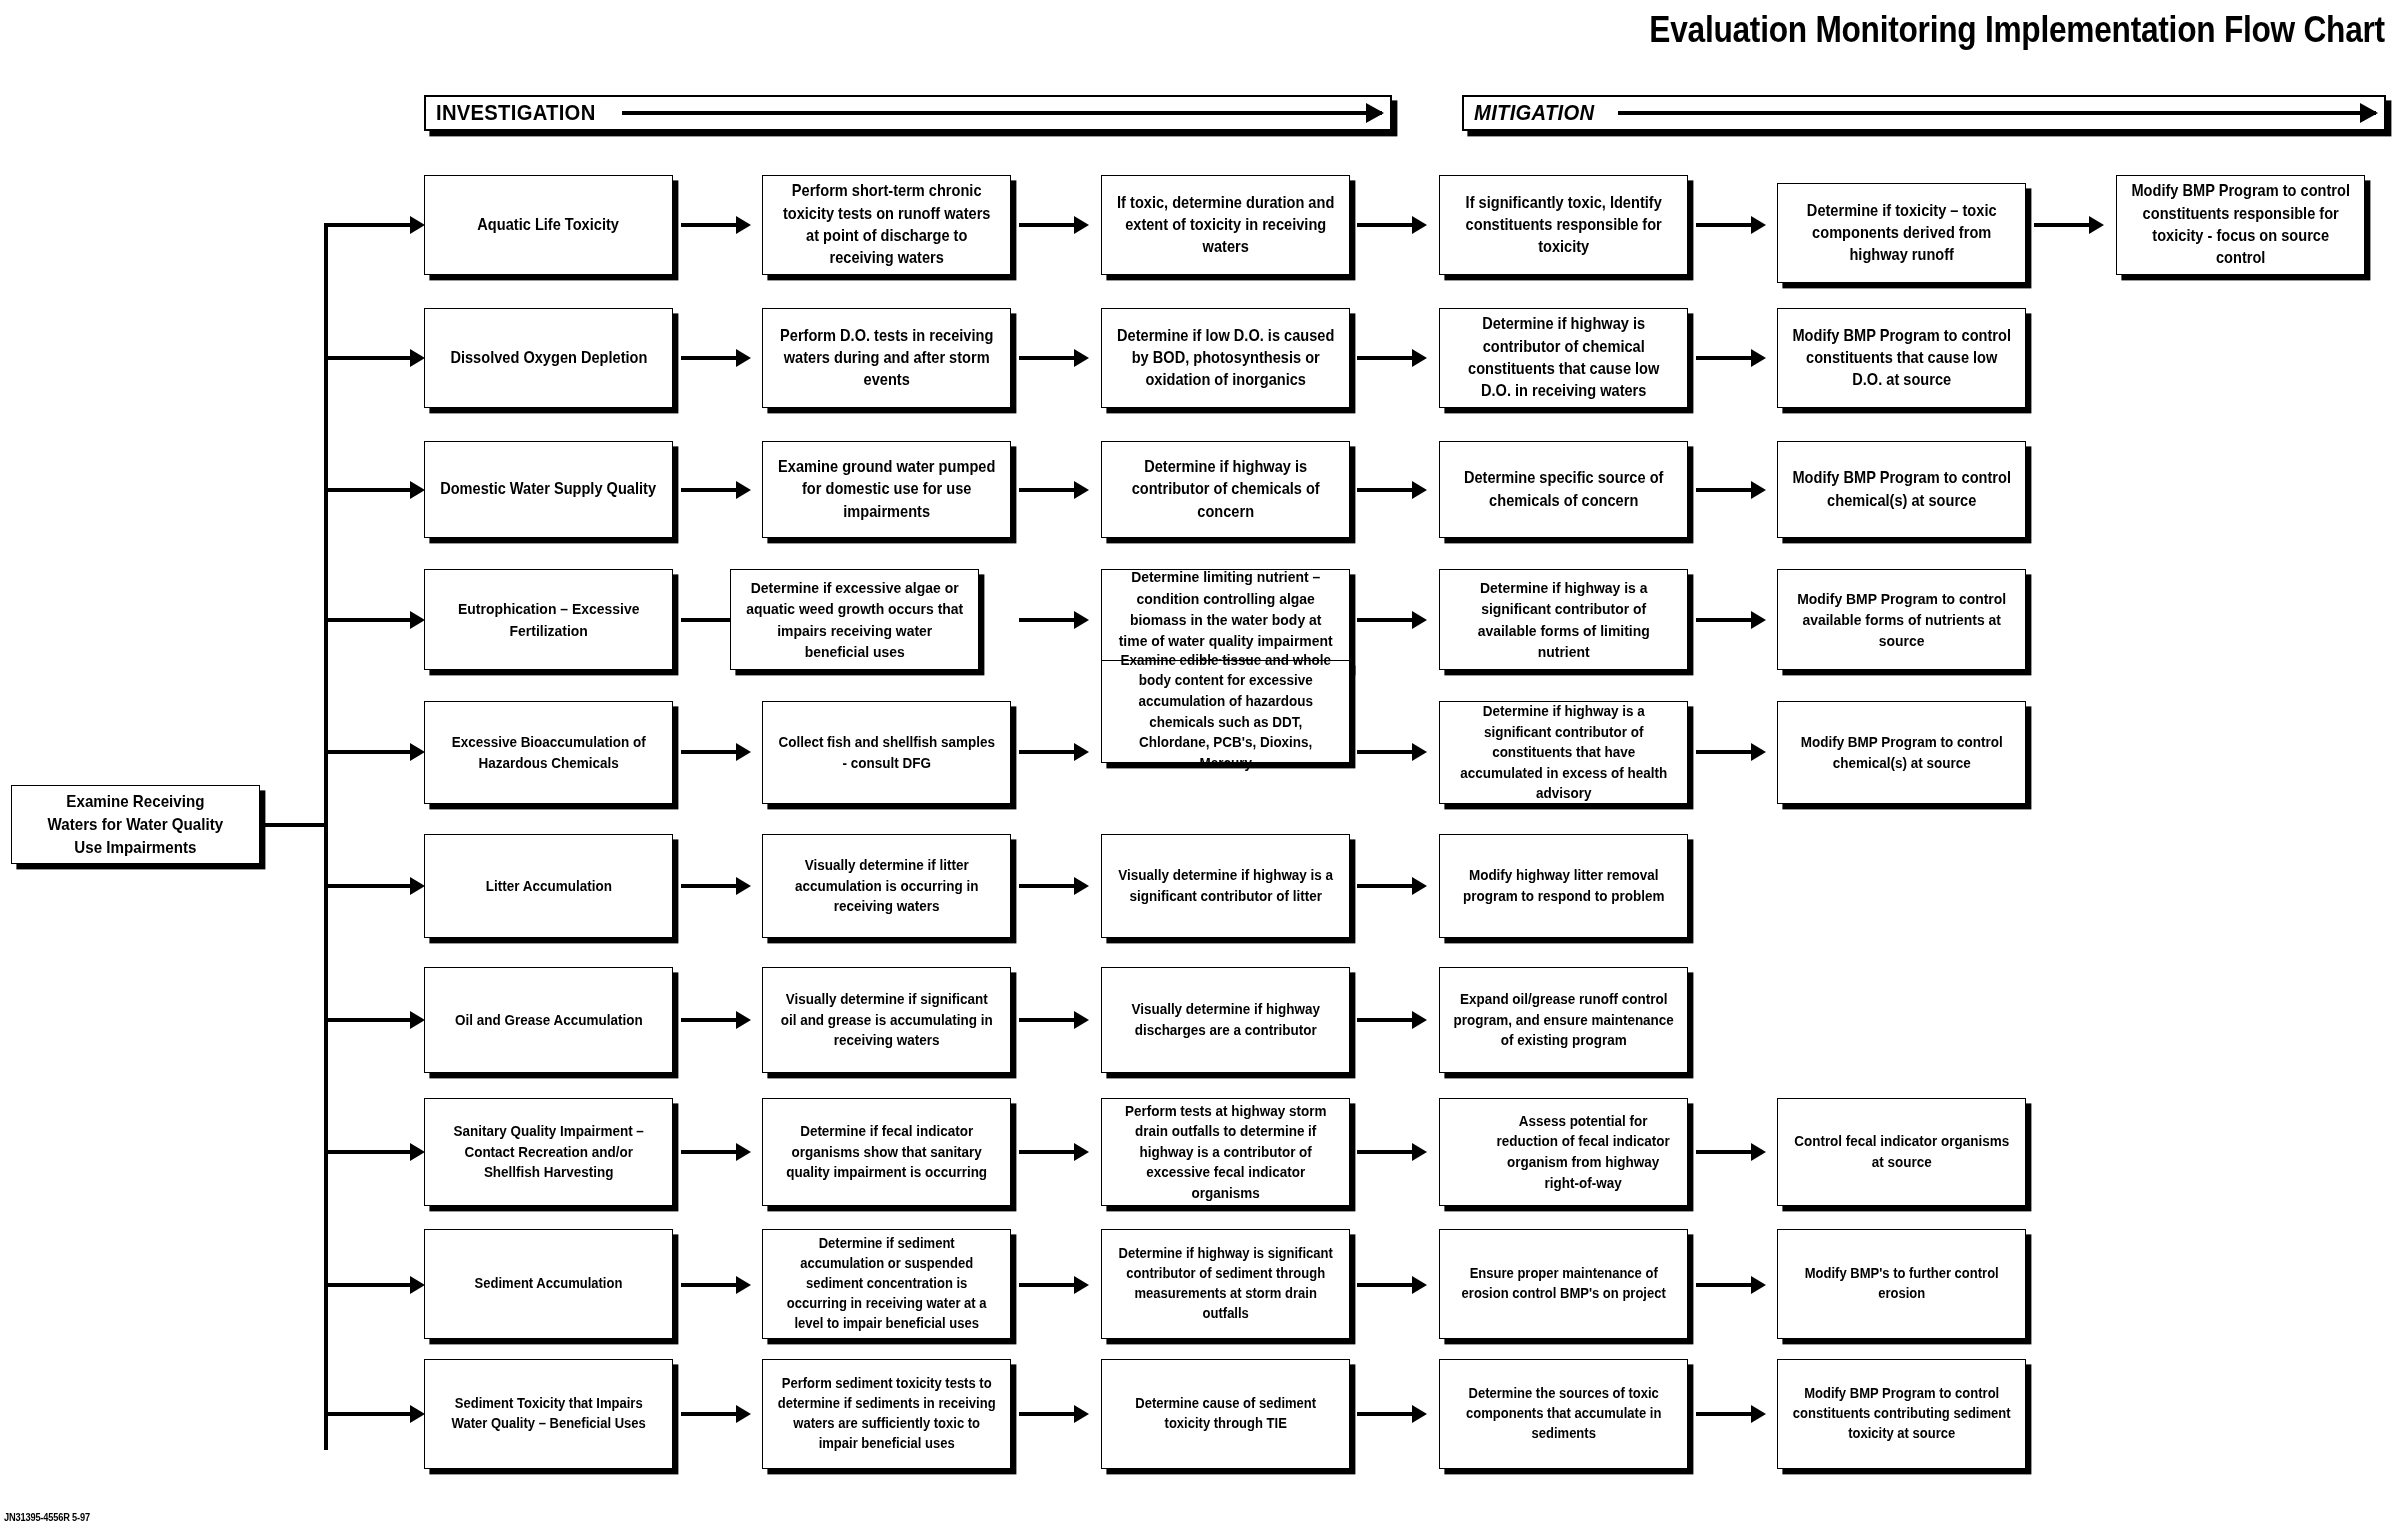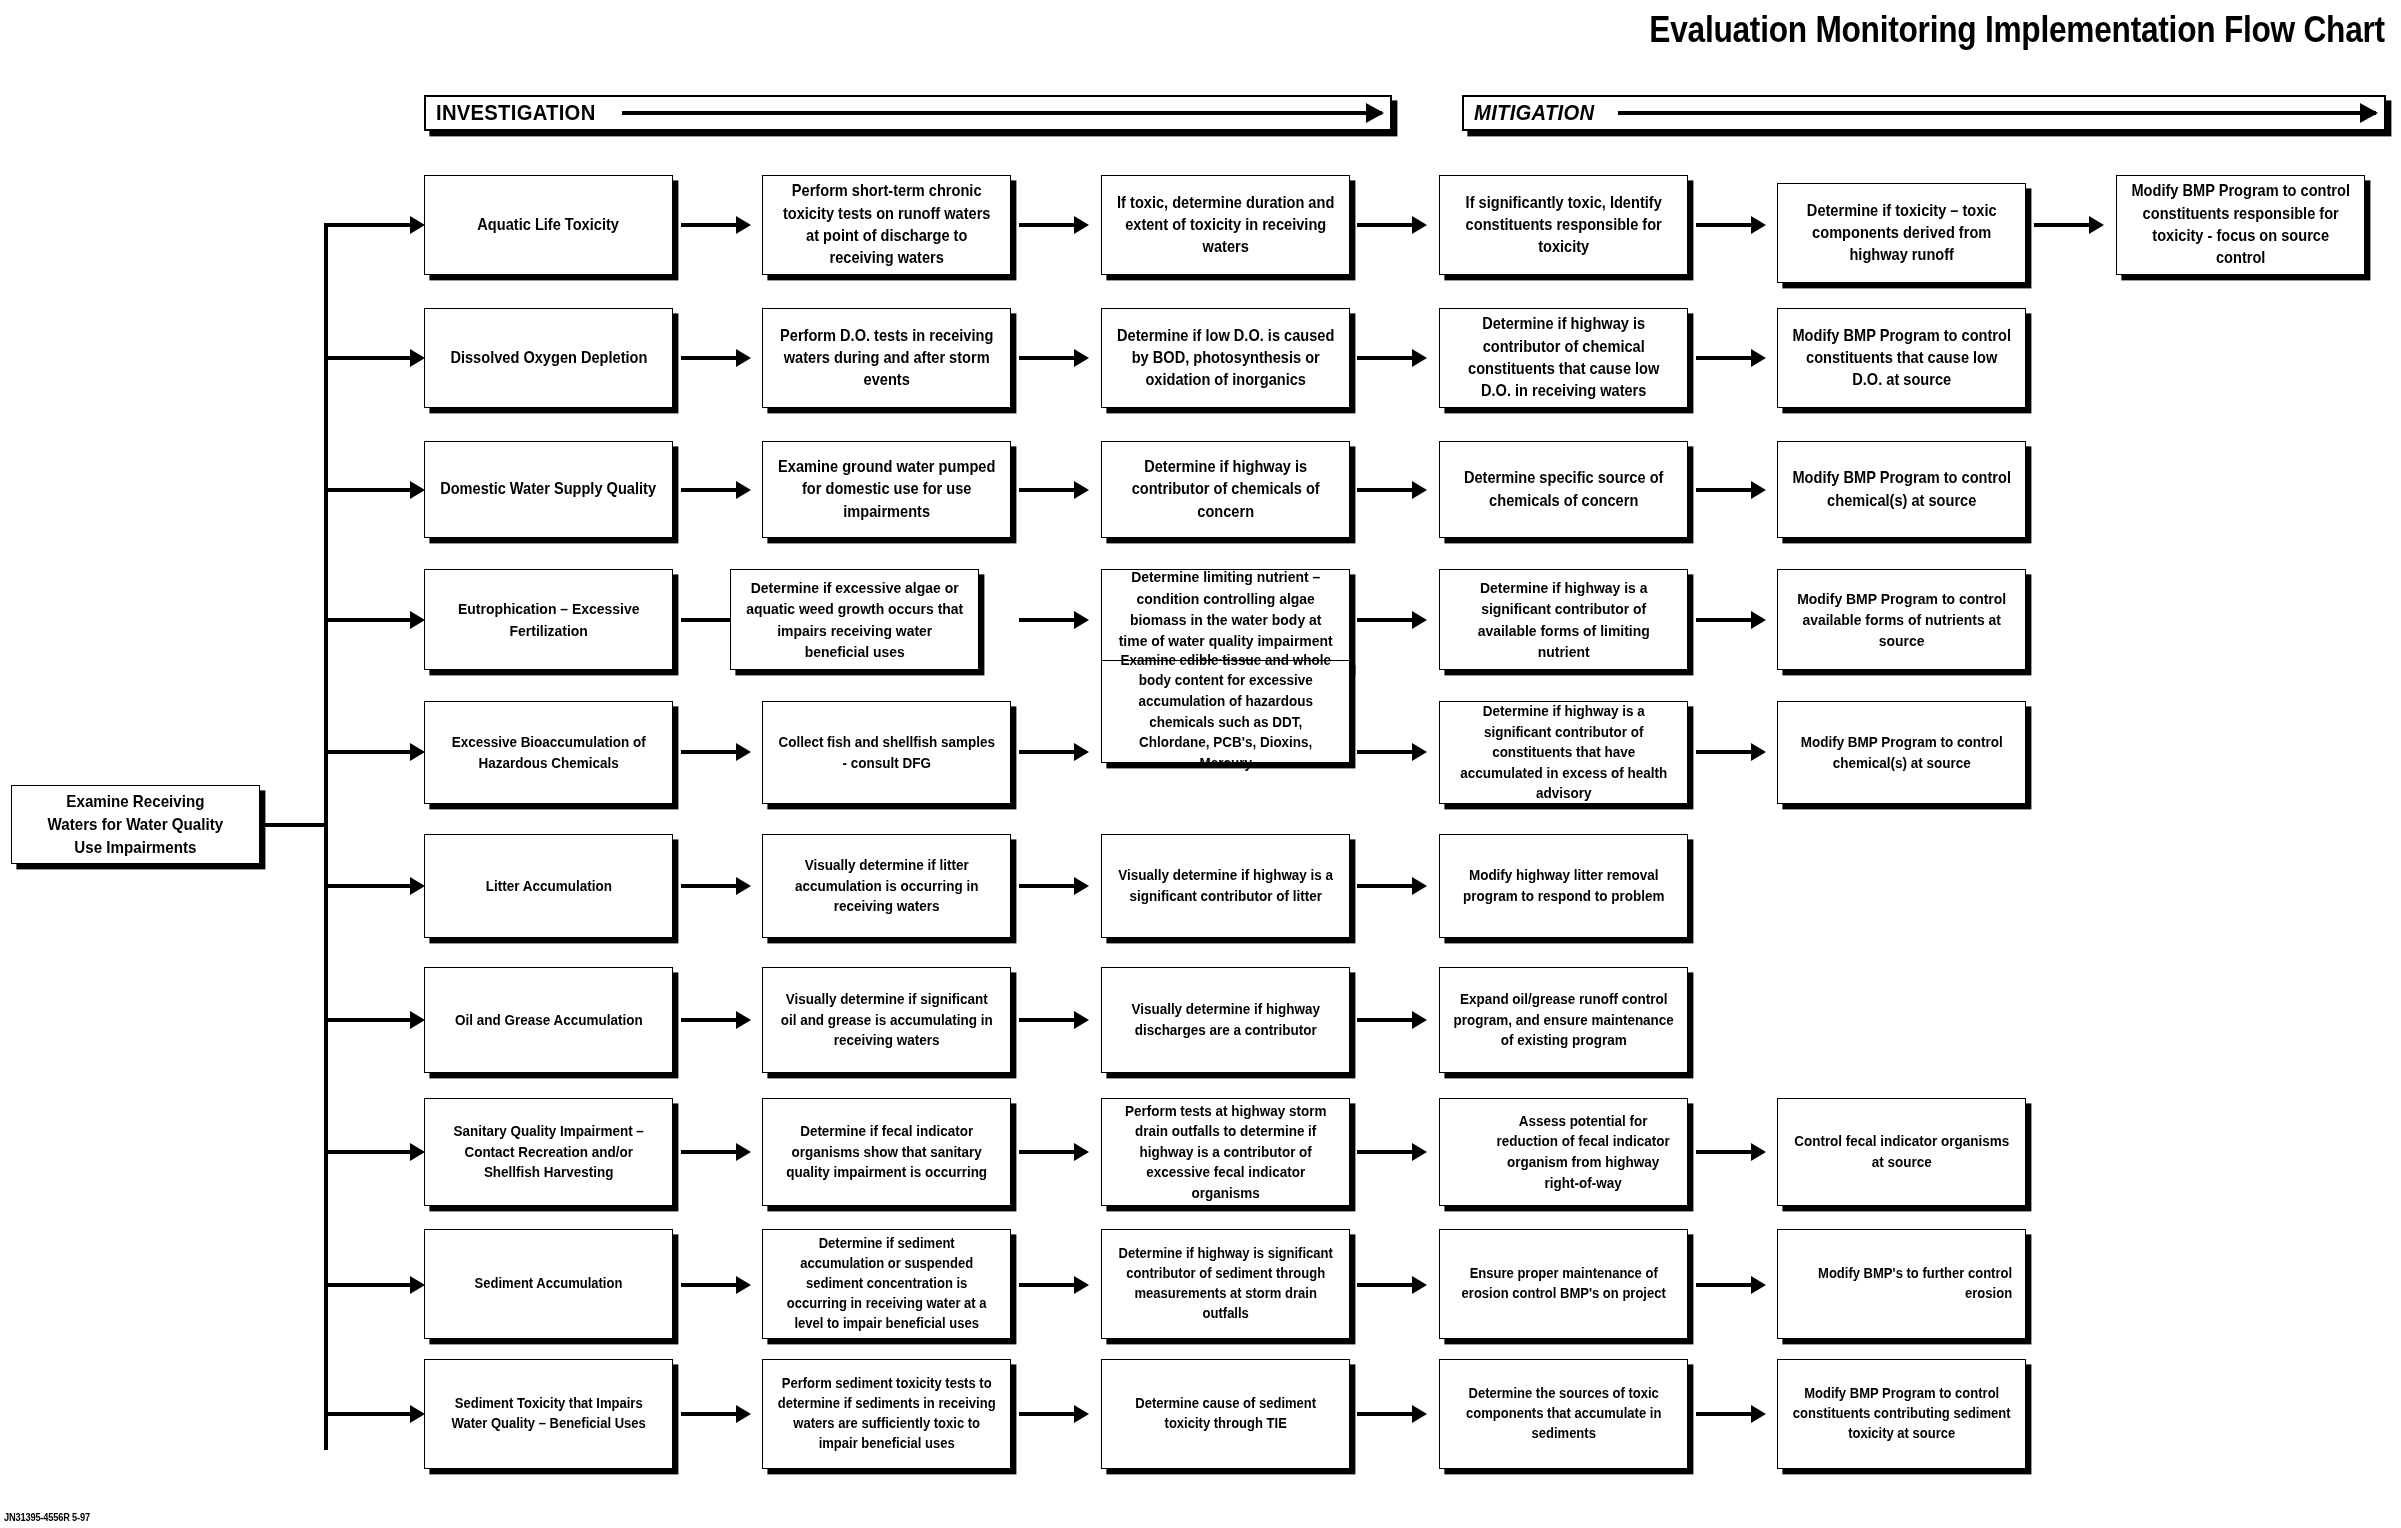--- a/index.html
+++ b/index.html
@@ -327,21 +327,21 @@
     </div>
     <div class="arrow" style="left: 1019px; top: 1283px; width: 66px;"></div>
     <div class="node" style="left: 1101px; top: 1229px; width: 249px; height: 110px;">
       <span class="node-text" style="font-size: 14px;">Determine if highway is significant contributor of sediment through measurements at storm drain outfalls</span>
     </div>
     <div class="arrow" style="left: 1357px; top: 1283px; width: 66px;"></div>
     <div class="node" style="left: 1439px; top: 1229px; width: 249px; height: 110px;">
       <span class="node-text" style="font-size: 14px;">Ensure proper maintenance of erosion control BMP's on project</span>
     </div>
     <div class="arrow" style="left: 1696px; top: 1283px; width: 66px;"></div>
-    <div class="node" style="left: 1777px; top: 1229px; width: 249px; height: 110px; text-align: right;">
+    <div class="node" style="left: 1777px; top: 1229px; width: 249px; height: 110px;">
       <span class="node-text" style="font-size: 14px;">Modify BMP's to further control erosion</span>
     </div>
     <div class="arrow" style="left: 324px; top: 1412px; width: 97px;"></div>
     <div class="node" style="left: 424px; top: 1359px; width: 249px; height: 110px;">
       <span class="node-text" style="font-size: 14px;">Sediment Toxicity that Impairs Water Quality – Beneficial Uses</span>
     </div>
     <div class="arrow" style="left: 681px; top: 1412px; width: 66px;"></div>
     <div class="node" style="left: 762px; top: 1359px; width: 249px; height: 110px;">
       <span class="node-text" style="font-size: 14px;">Perform sediment toxicity tests to determine if sediments in receiving waters are sufficiently toxic to impair beneficial uses</span>
     </div>

